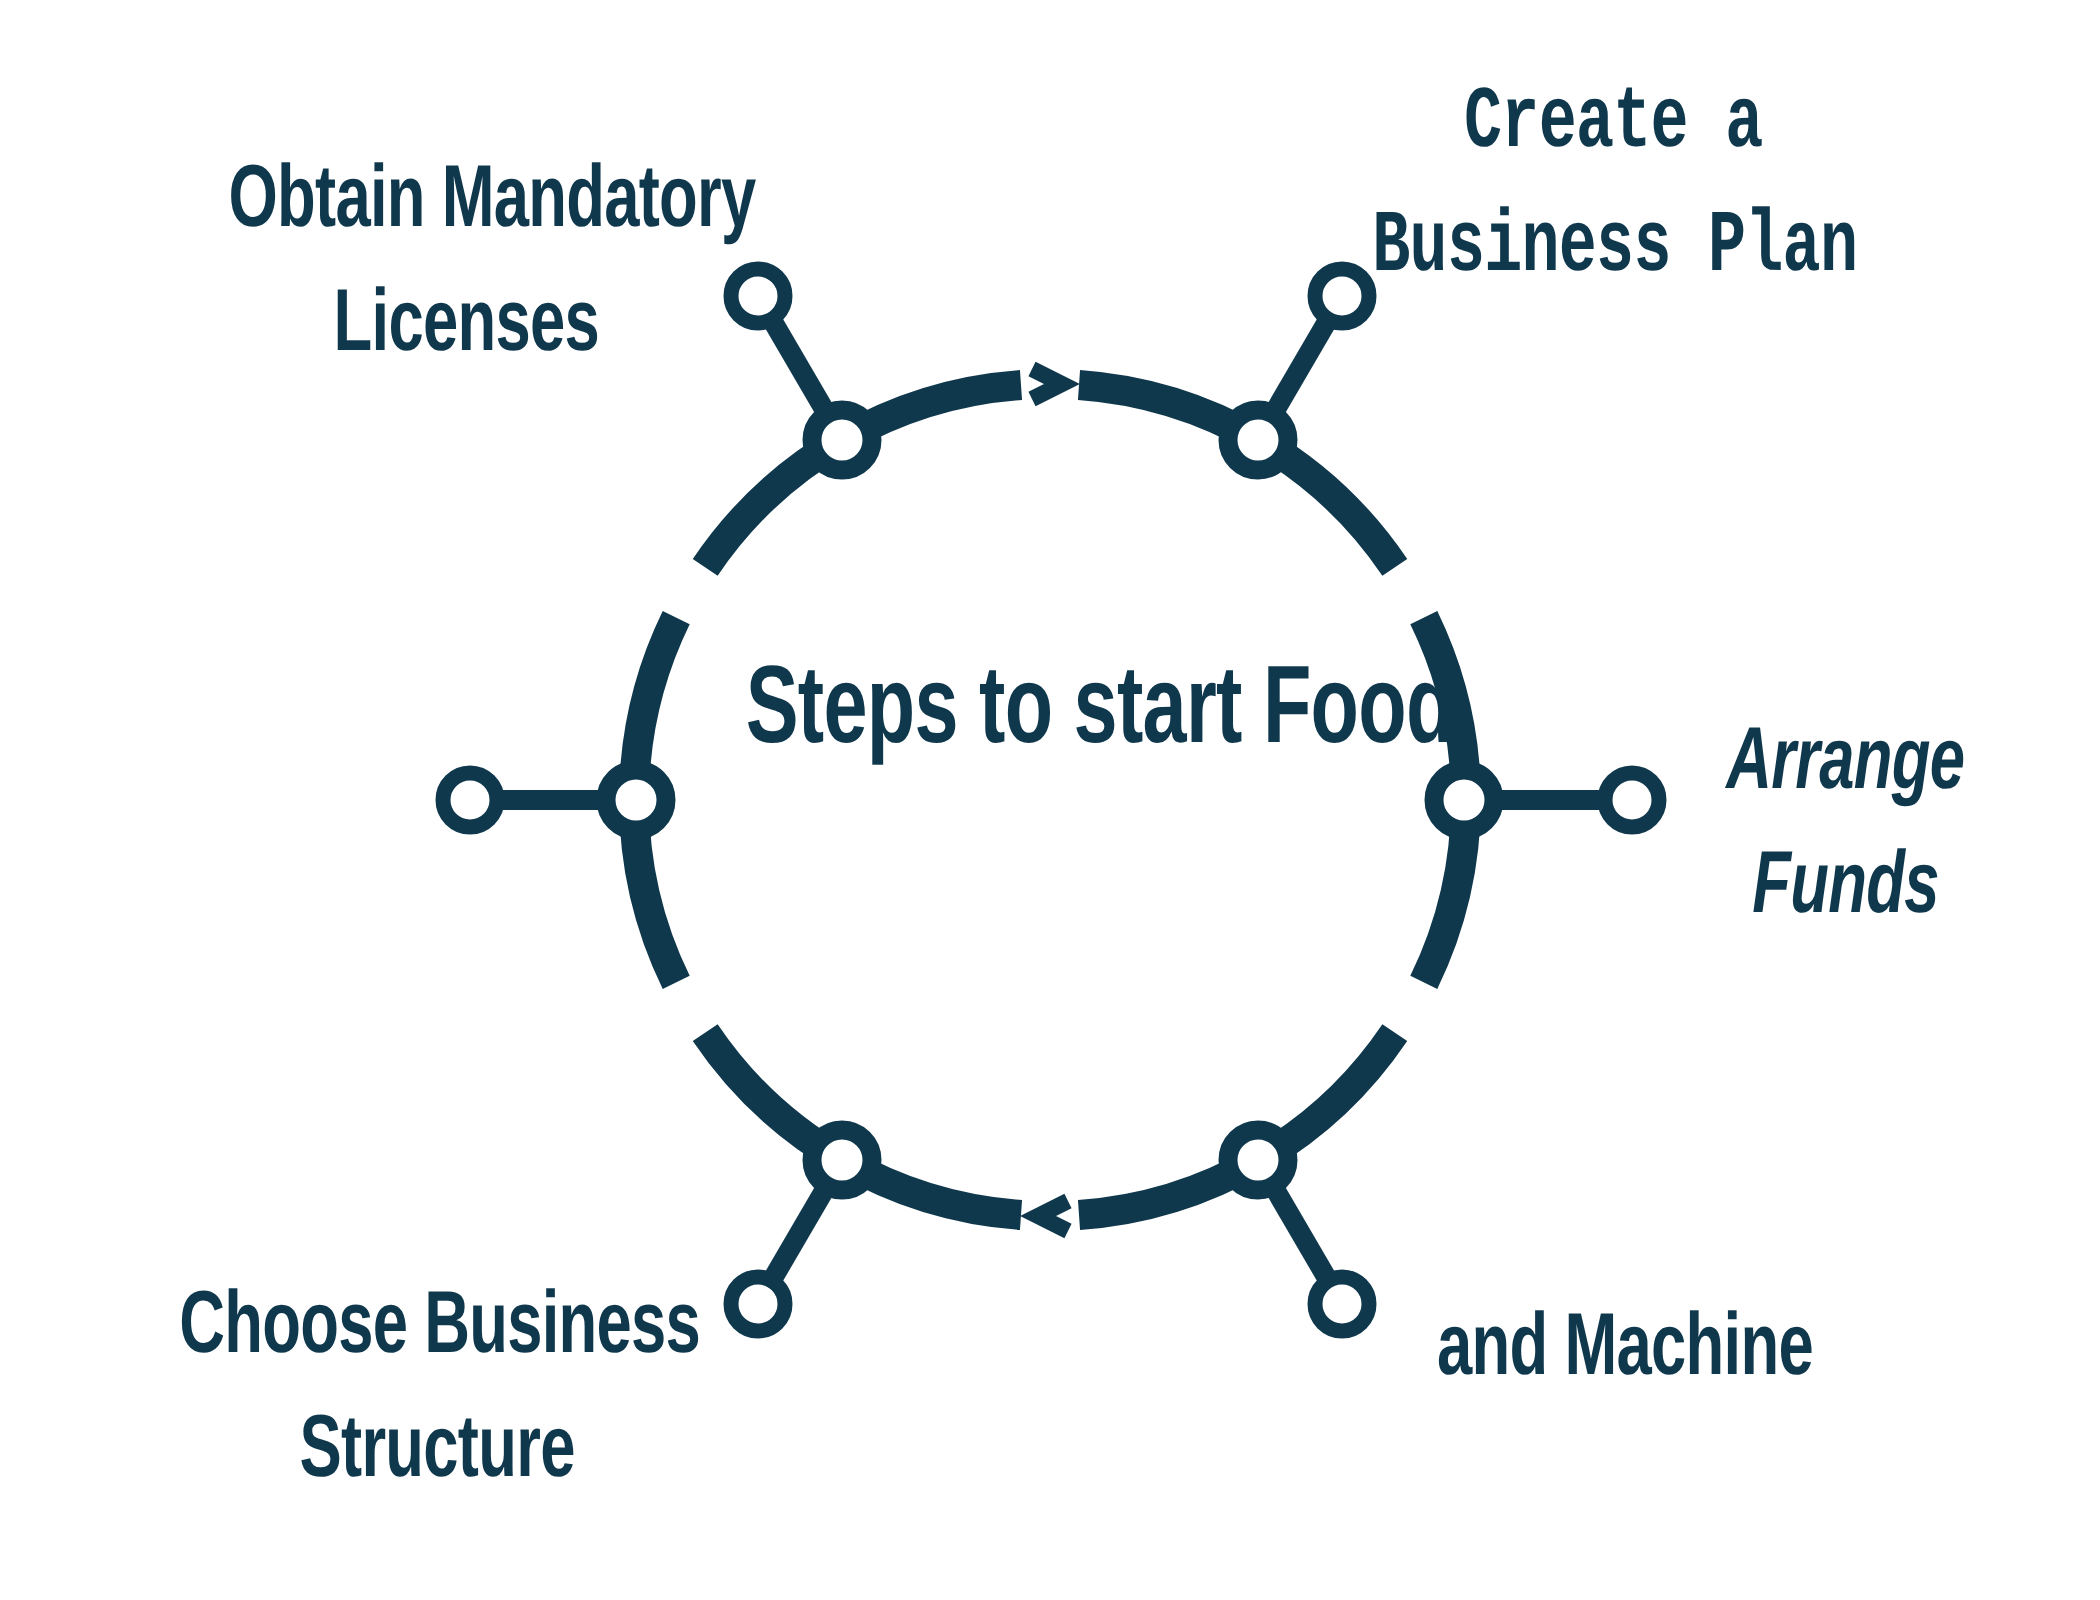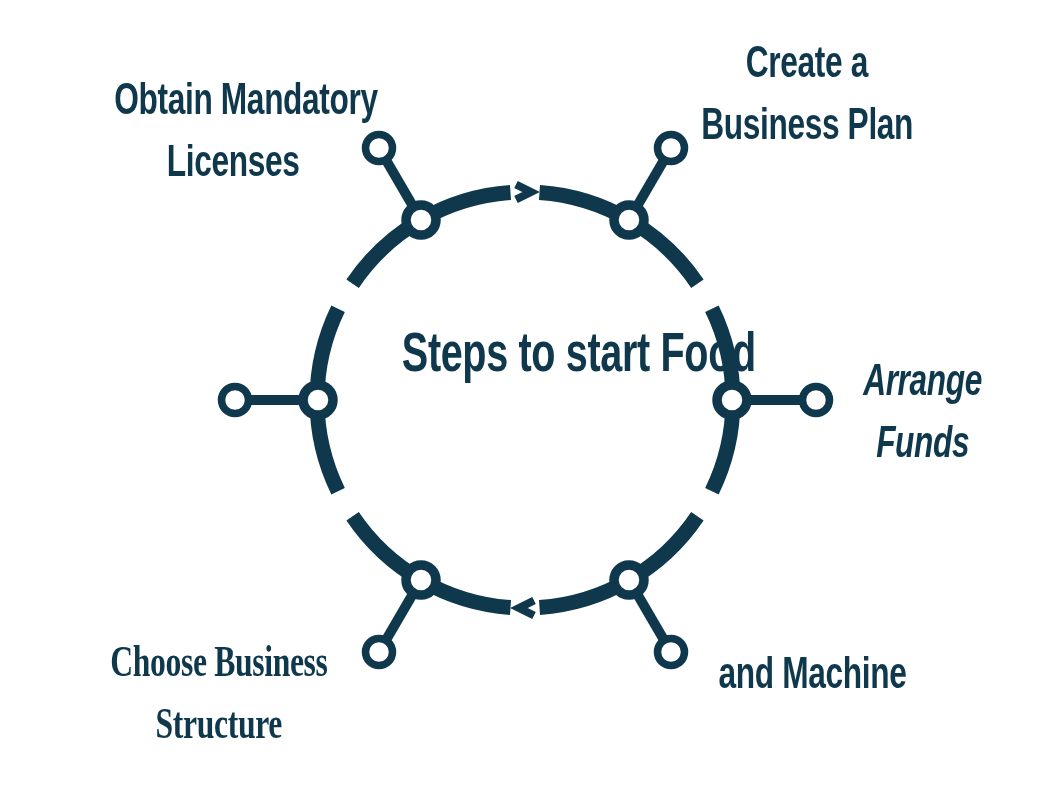--- a/index.html
+++ b/index.html
@@ -103,41 +103,41 @@
     <g>
       <circle class="node terminal" cx="379" cy="148" r="13.5"></circle>
       <circle class="node terminal" cx="671" cy="148" r="13.5"></circle>
       <circle class="node terminal" cx="235" cy="400" r="13.5"></circle>
       <circle class="node terminal" cx="816" cy="400" r="13.5"></circle>
       <circle class="node terminal" cx="379" cy="652" r="13.5"></circle>
       <circle class="node terminal" cx="671" cy="652" r="13.5"></circle>
     </g>
   </svg>
 
-  <div class="center-title" style="left:333px; top:312px; width:420px;text-align:right;">
+  <div class="center-title" style="left:304px; top:312px; width:420px;text-align:right;">
     <div><span class="tx">Steps to start Food</span></div>
   </div>
 
   <div class="label" style="left:63px; top:68px; width:340px;">
     <div><span class="tx">Obtain Mandatory</span></div>
     <div><span class="tx">Licenses</span></div>
   </div>
 
-  <div class="label" style="left:627px; top:31px; width:360px;">
+  <div class="label" style="left:627px; top:31px; width:360px;font-family:Liberation Mono, monospace;">
     <div><span class="tx">Create a</span></div>
     <div><span class="tx">Business Plan</span></div>
   </div>
 
 
   <div class="label" style="left:813px; top:349px; width:220px;font-style:italic;">
     <div><span class="tx">Arrange</span></div>
     <div><span class="tx">Funds</span></div>
   </div>
 
-  <div class="label" style="left:39px; top:631px; width:360px;font-family:Liberation Serif, serif;">
+  <div class="label" style="left:39px; top:631px; width:360px;">
     <div><span class="tx">Choose Business</span></div>
     <div><span class="tx">Structure</span></div>
   </div>
 
   <div class="label" style="left:642px; top:642px; width:340px;">
     <div><span class="tx">and Machine</span></div>
   </div>
 
 </div>
 

